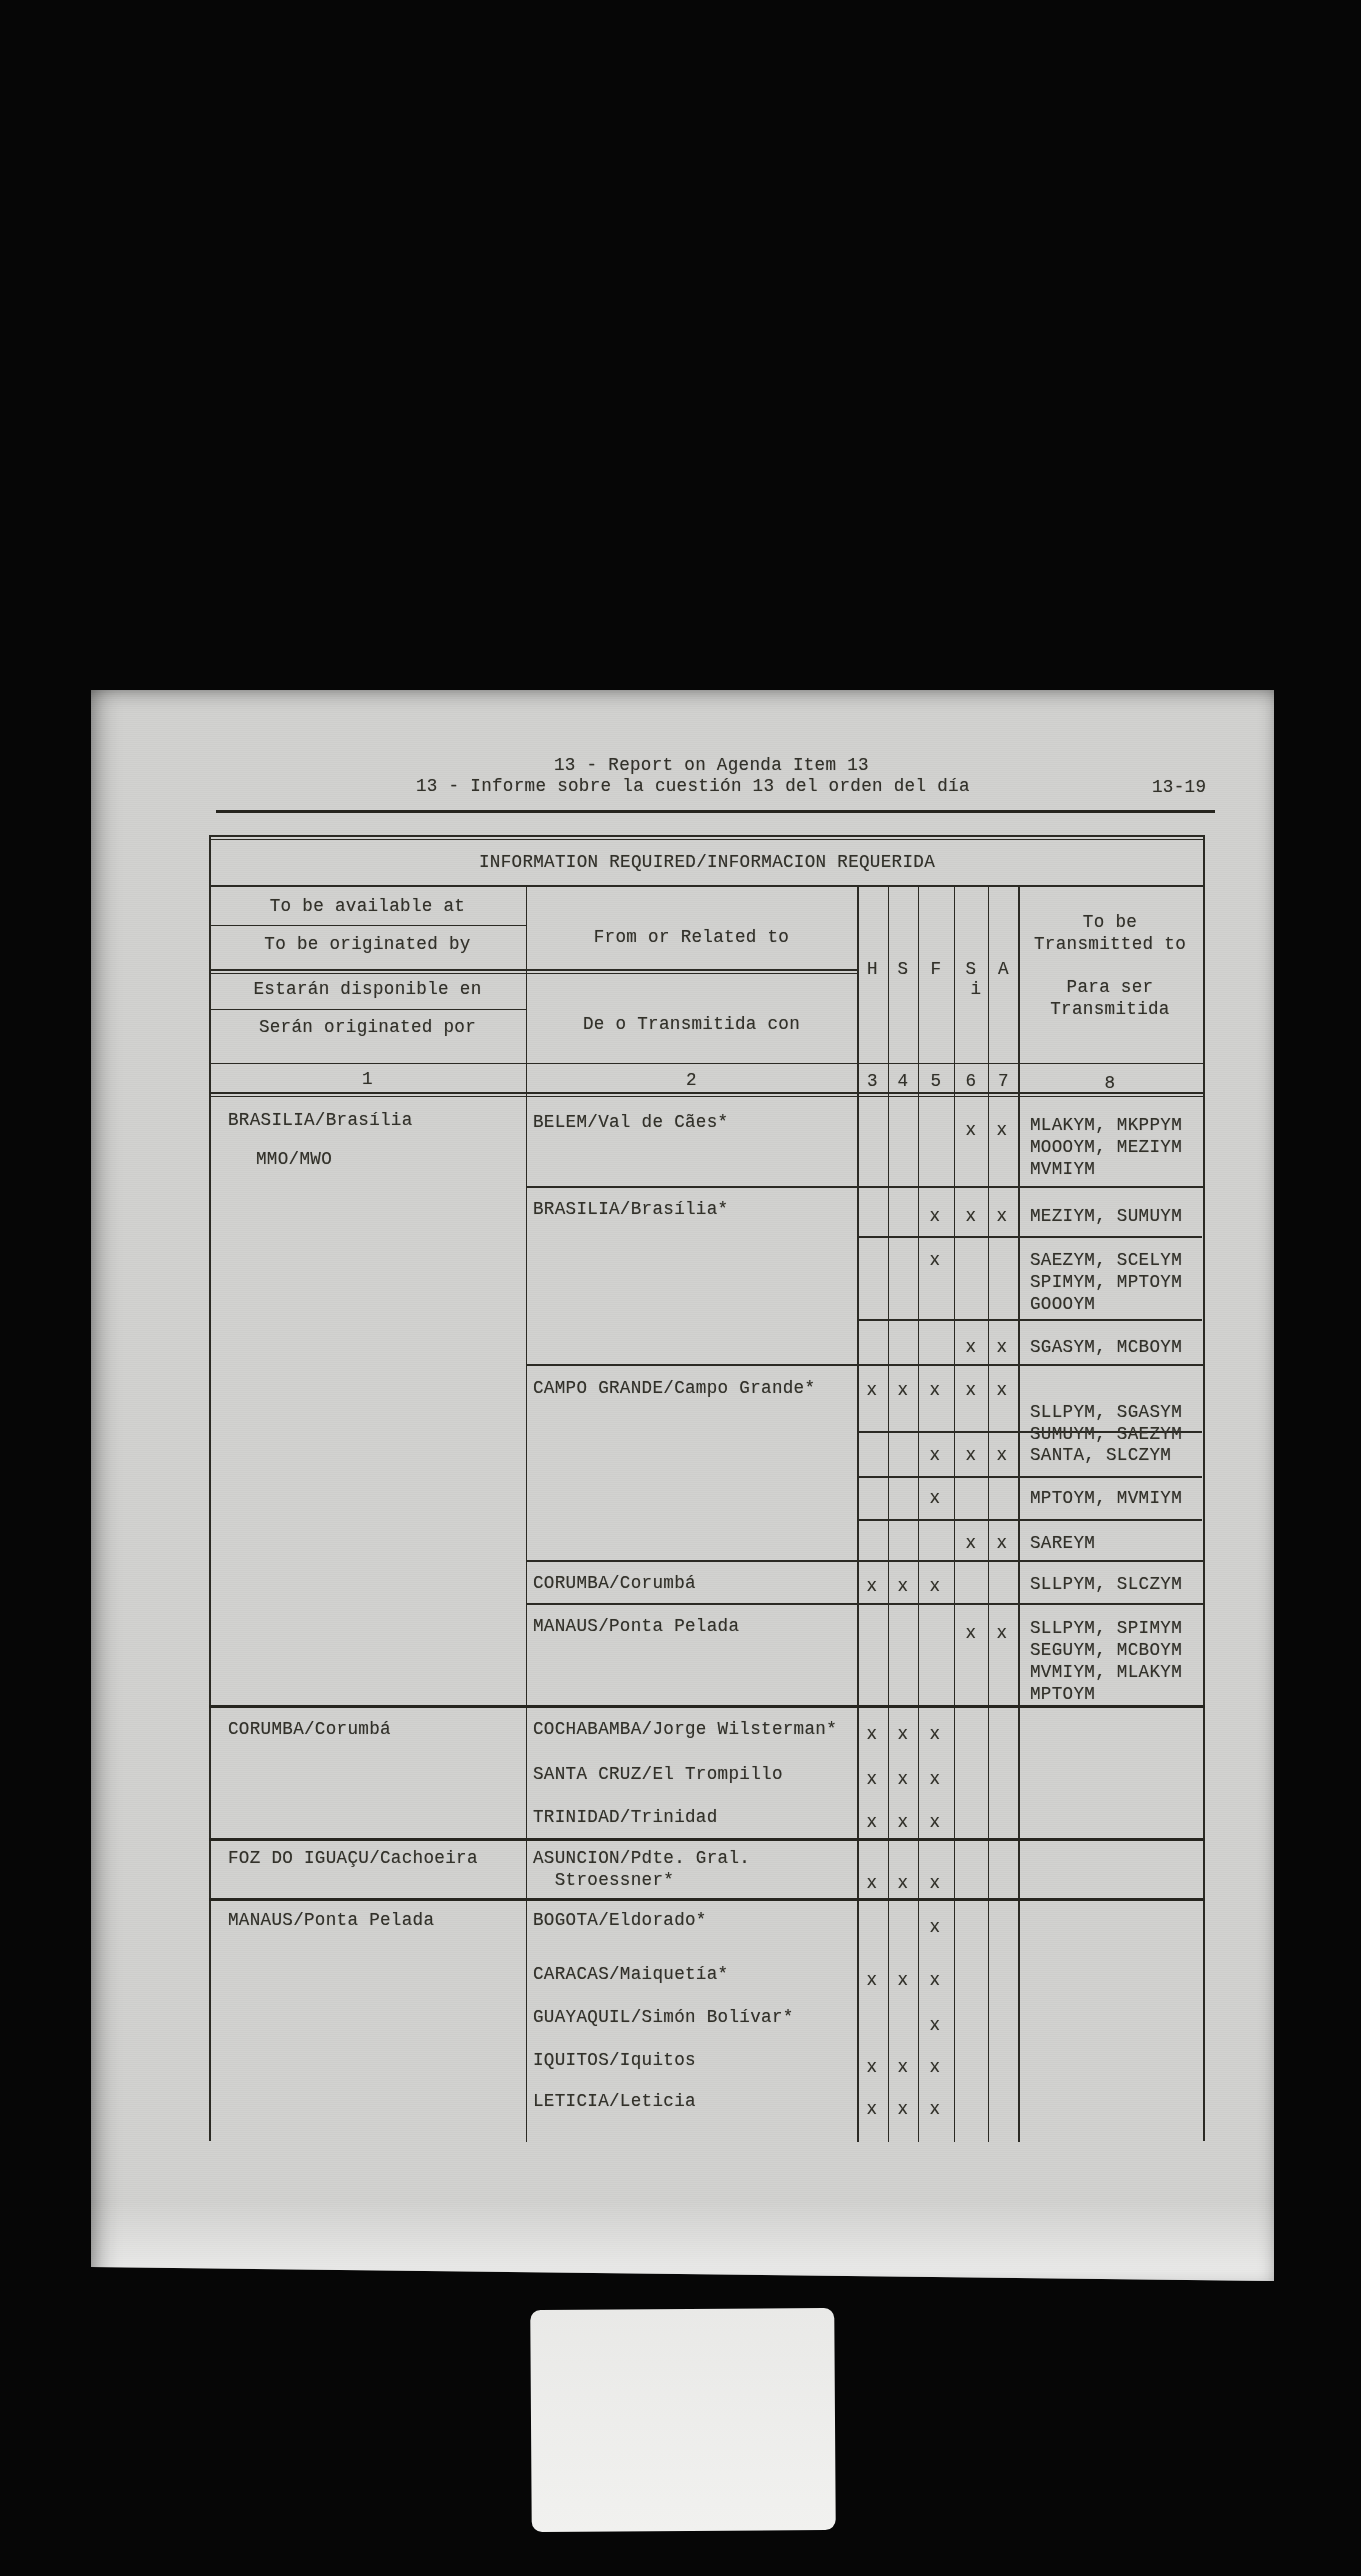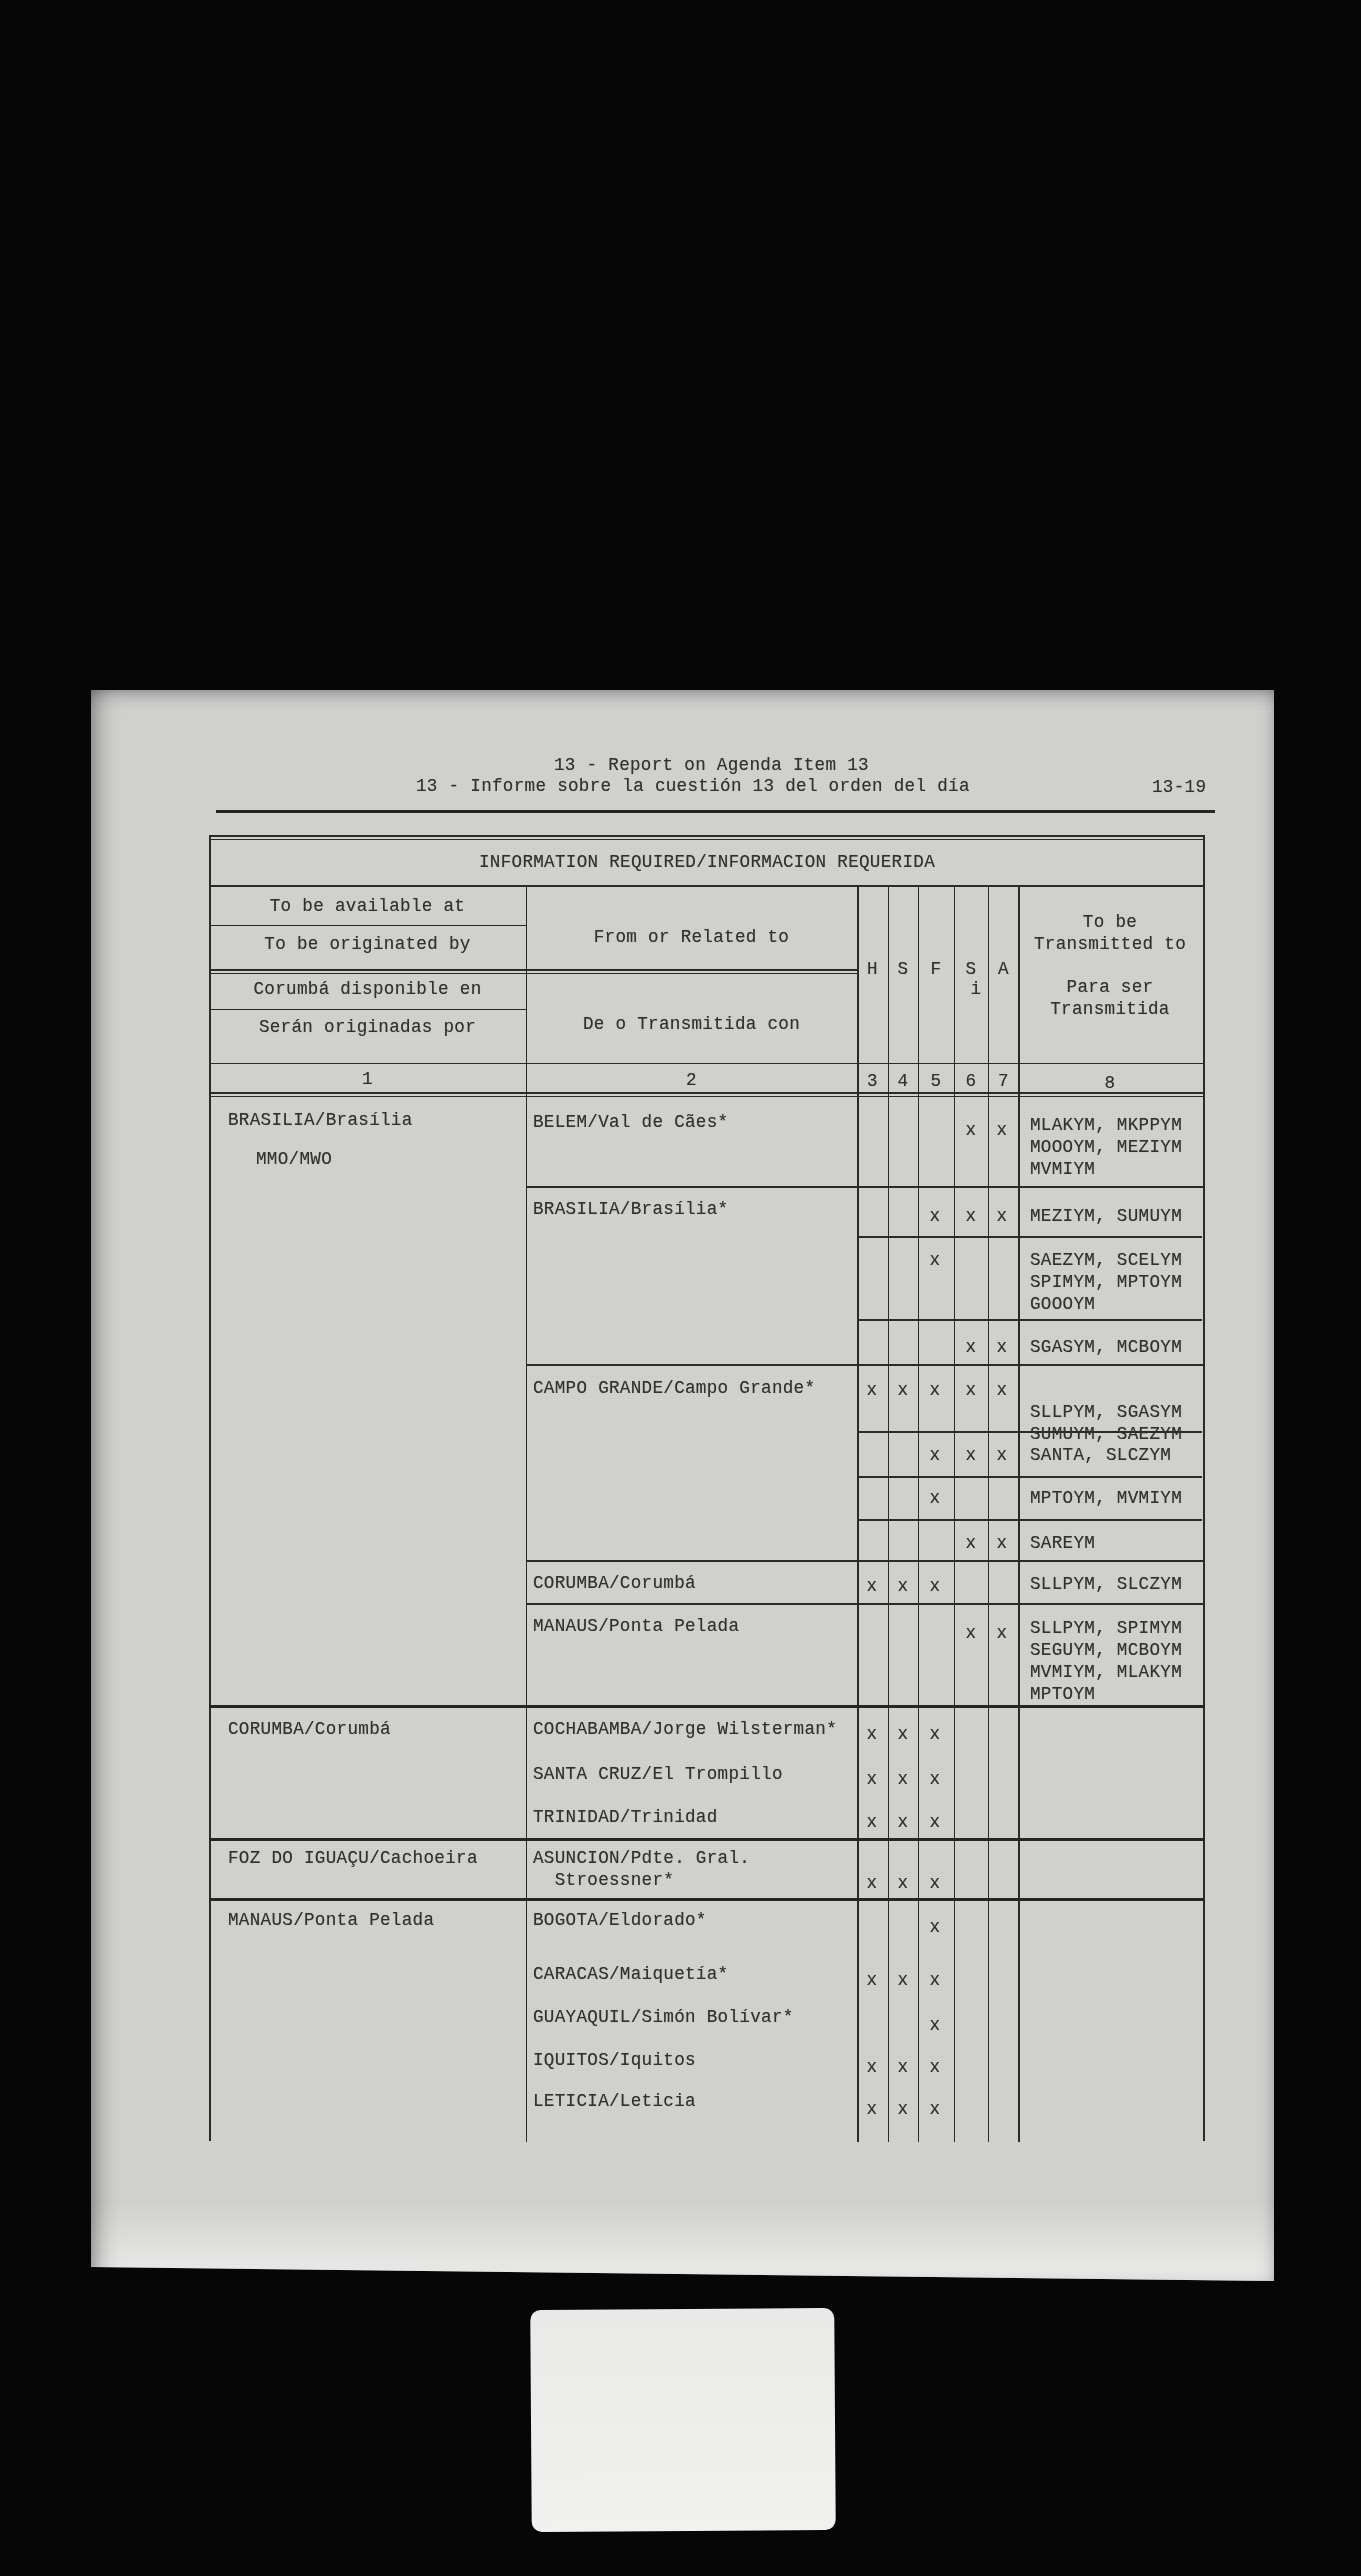--- a/index.html
+++ b/index.html
@@ -63,22 +63,22 @@
 <div class="hl" style="left:209px;top:885px;width:996px"></div>
 <div class="hl2" style="left:209px;top:925px;width:317px"></div>
 <div class="hld" style="left:209px;top:969px;width:649px"></div>
 <div class="hl2" style="left:209px;top:1009px;width:317px"></div>
 <div class="hl2" style="left:209px;top:1063px;width:996px"></div>
 <div class="hld" style="left:209px;top:1092px;width:996px"></div>
 
 <div class="t ctr" style="left:209px;top:851px;width:996px">INFORMATION REQUIRED/INFORMACION REQUERIDA</div>
 <div class="t ctr" style="left:209px;top:895px;width:317px">To be available at</div>
 <div class="t ctr" style="left:209px;top:933px;width:317px">To be originated by</div>
-<div class="t ctr" style="left:209px;top:978px;width:317px">Corumbá disponible en</div>
-<div class="t ctr" style="left:209px;top:1016px;width:317px">Serán originadas por</div>
+<div class="t ctr" style="left:209px;top:978px;width:317px">Estarán disponible en</div>
+<div class="t ctr" style="left:209px;top:1016px;width:317px">Serán originated por</div>
 <div class="t ctr" style="left:526px;top:926px;width:331px">From or Related to</div>
 <div class="t ctr" style="left:526px;top:1013px;width:331px">De o Transmitida con</div>
 <div class="t ctr" style="left:1018px;top:911px;width:184px">To be
 Transmitted to</div>
 <div class="t ctr" style="left:1018px;top:976px;width:184px">Para ser
 Transmitida</div>
 <div class="t ctr" style="left:857px;top:958px;width:31px">H</div>
 <div class="t ctr" style="left:888px;top:958px;width:30px">S</div>
 <div class="t ctr" style="left:918px;top:958px;width:36px">F</div>
 <div class="t ctr" style="left:954px;top:958px;width:34px">S</div>

